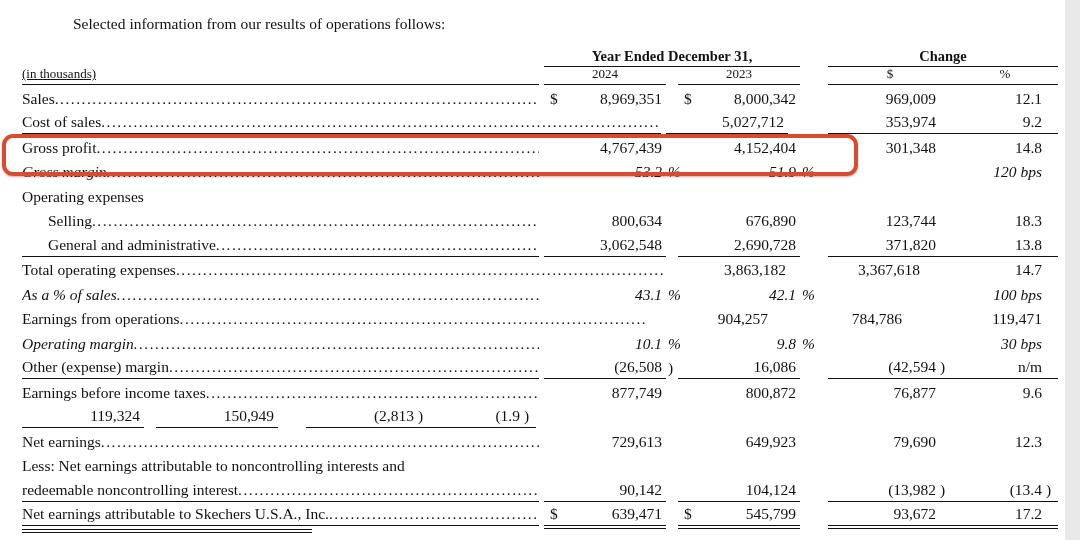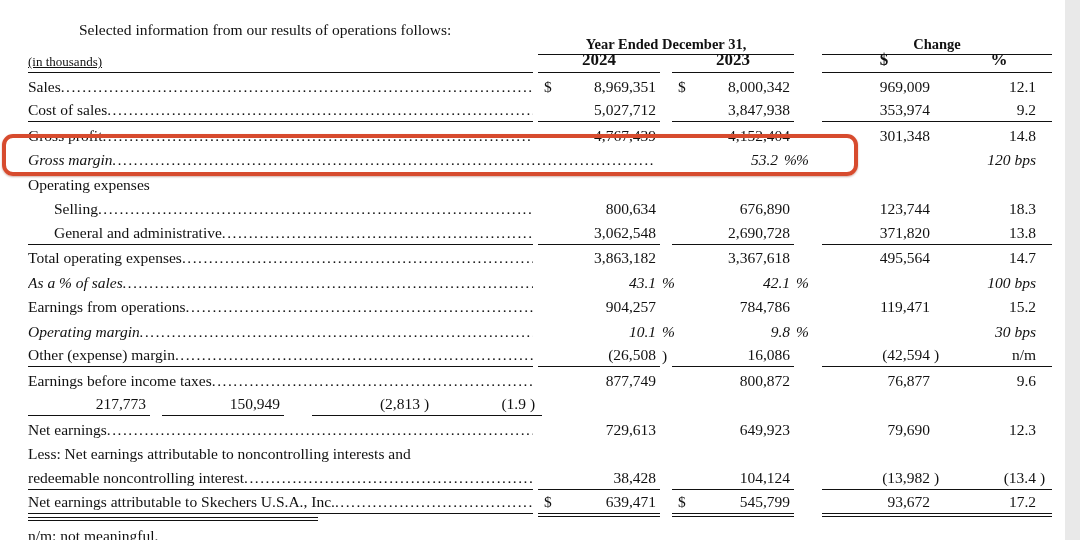--- a/index.html
+++ b/index.html
@@ -1,25 +1,25 @@
 <!DOCTYPE html>
 <html><head>
 <meta charset="utf-8">
 <style>
   html,body{margin:0;padding:0;}
   body{
     width:1080px;height:540px;background:#ffffff;
     font-family:"Liberation Serif","DejaVu Serif",serif;
     color:#111;position:relative;overflow:hidden;
   }
-  .page{position:relative;width:1080px;height:540px;padding:14px;box-sizing:border-box;}
+  .page{position:relative;width:1080px;height:540px;padding:8px;box-sizing:border-box;}
   .title{padding:7px 0 0 65px;font-size:15.5px;height:23px;box-sizing:border-box;}
   .tbl{padding:0 14px;box-sizing:border-box;}
   .row,.hrow{display:flex;align-items:flex-end;}
-  .hrow1{height:18px;}
+  .hrow1{height:18px;margin-top:18px;}
   .hrow2{height:18px;}
   .row{height:24.5px;font-size:15.5px;}
   .cell{height:100%;display:flex;align-items:flex-end;box-sizing:border-box;}
   .lbl{flex:1;overflow:hidden;margin-right:5px;padding-bottom:2px;}
   .lbl.ind .lt{padding-left:26px;}
   .lt{white-space:nowrap;}
   .dots{flex:1;overflow:hidden;white-space:nowrap;letter-spacing:1.5px;}
   .dots::after{content:"...................................................................................................................................................................................................................................................................";}
   .gA{width:122px;}
   .sA{width:12px;}
@@ -32,21 +32,21 @@
   .num{flex:1;text-align:right;padding-right:4px;}
   .sufin{width:12px;text-align:left;}
   .suf{padding-bottom:2px;text-align:left;padding-left:2px;box-sizing:border-box;}
   .italic{font-style:italic;}
   .rule-s{border-bottom:1.5px solid #111;}
   .rule-d{border-bottom:1.5px solid #111;position:relative;}
   .rule-d::after{content:"";position:absolute;left:0;right:0;bottom:-4px;border-bottom:1.5px solid #111;}
   .hspacer{flex:1;margin-right:5px;}
   .wrapYE{width:256px;text-align:center;font-weight:bold;font-size:14.5px;padding-bottom:1px;}
   .wrapCh{width:230px;text-align:center;font-weight:bold;font-size:14.5px;padding-bottom:1px;}
-  .hc{justify-content:center;font-weight:bold;font-size:17px;padding-bottom:2px;display:flex;align-items:flex-end;height:100%;box-sizing:border-box;}
+  .hc{justify-content:center;font-weight:normal;font-size:13px;padding-bottom:2px;display:flex;align-items:flex-end;height:100%;box-sizing:border-box;}
   .inthous{font-size:13px;padding-bottom:2px;text-decoration:underline;}
   .highlight-box{
     position:absolute;left:2px;top:134px;width:848px;height:34px;
     border:4.5px solid #d74b2e;border-radius:11px;
     box-shadow:0 1px 2px rgba(120,30,10,0.35);
     pointer-events:none;background:transparent;
   }
   .edge-strip{position:absolute;right:0;top:0;width:15px;height:540px;background:#e9e9e9;}
   .footdiv{margin:3px 0 0 14px;width:290px;border-top:1.5px solid #111;border-bottom:1.5px solid #111;height:3.5px;box-sizing:border-box;}
   .footnote{padding:6px 0 0 14px;font-size:15.5px;}
@@ -105,24 +105,20 @@
         <div class="row">
           <div class="cell lbl rule-s">
             <span class="lt">Cost of sales</span>
             <span class="dots"></span>
           </div>
           <div class="cell grp gA rule-s">
             <span class="pre"></span>
             <span class="num">5,027,712</span>
           </div>
           <span class="sA suf"></span>
-          <div class="cell grp gB rule-s">
-            <span class="pre"></span>
-            <span class="num">3,847,938</span>
-          </div>
           <span class="sB suf"></span>
           <div class="cell grp gC rule-s">
             <span class="num">353,974</span>
             <span class="sufin"></span>
           </div>
           <div class="cell grp gD rule-s">
             <span class="num">9.2</span>
             <span class="sufin"></span>
           </div>
         </div>
@@ -153,20 +149,24 @@
         <div class="row italic">
           <div class="cell lbl">
             <span class="lt">Gross margin</span>
             <span class="dots"></span>
           </div>
           <div class="cell grp gA">
             <span class="pre"></span>
             <span class="num">53.2</span>
           </div>
           <span class="sA suf">%</span>
+          <div class="cell grp gB">
+            <span class="pre"></span>
+            <span class="num">51.9</span>
+          </div>
           <span class="sB suf">%</span>
           <div class="cell grp gC">
             <span class="num"></span>
             <span class="sufin"></span>
           </div>
           <div class="cell grp gD">
             <span class="num">120 bps</span>
             <span class="sufin"></span>
           </div>
         </div>
@@ -249,24 +249,20 @@
           <div class="cell grp gA">
             <span class="pre"></span>
             <span class="num">3,863,182</span>
           </div>
           <span class="sA suf"></span>
           <div class="cell grp gB">
             <span class="pre"></span>
             <span class="num">3,367,618</span>
           </div>
           <span class="sB suf"></span>
-          <div class="cell grp gC">
-            <span class="num">495,564</span>
-            <span class="sufin"></span>
-          </div>
           <div class="cell grp gD">
             <span class="num">14.7</span>
             <span class="sufin"></span>
           </div>
         </div>
         <div class="row italic">
           <div class="cell lbl">
             <span class="lt">As a % of sales</span>
             <span class="dots"></span>
           </div>
@@ -299,24 +295,20 @@
             <span class="num">904,257</span>
           </div>
           <span class="sA suf"></span>
           <div class="cell grp gB">
             <span class="pre"></span>
             <span class="num">784,786</span>
           </div>
           <span class="sB suf"></span>
           <div class="cell grp gC">
             <span class="num">119,471</span>
-            <span class="sufin"></span>
-          </div>
-          <div class="cell grp gD">
-            <span class="num">15.2</span>
             <span class="sufin"></span>
           </div>
         </div>
         <div class="row italic">
           <div class="cell lbl">
             <span class="lt">Operating margin</span>
             <span class="dots"></span>
           </div>
           <div class="cell grp gA">
             <span class="pre"></span>
@@ -381,21 +373,21 @@
             <span class="sufin"></span>
           </div>
           <div class="cell grp gD">
             <span class="num">9.6</span>
             <span class="sufin"></span>
           </div>
         </div>
         <div class="row">
           <div class="cell grp gA rule-s">
             <span class="pre"></span>
-            <span class="num">217,773</span>
+            <span class="num">119,324</span>
           </div>
           <span class="sA suf"></span>
           <div class="cell grp gB rule-s">
             <span class="pre"></span>
             <span class="num">150,949</span>
           </div>
           <span class="sB suf"></span>
           <div class="cell grp gC rule-s">
             <span class="num">(2,813</span>
             <span class="sufin">)</span>
@@ -452,21 +444,21 @@
             <span class="sufin"></span>
           </div>
         </div>
         <div class="row">
           <div class="cell lbl rule-s">
             <span class="lt">redeemable noncontrolling interest</span>
             <span class="dots"></span>
           </div>
           <div class="cell grp gA rule-s">
             <span class="pre"></span>
-            <span class="num">38,428</span>
+            <span class="num">90,142</span>
           </div>
           <span class="sA suf"></span>
           <div class="cell grp gB rule-s">
             <span class="pre"></span>
             <span class="num">104,124</span>
           </div>
           <span class="sB suf"></span>
           <div class="cell grp gC rule-s">
             <span class="num">(13,982</span>
             <span class="sufin">)</span>

